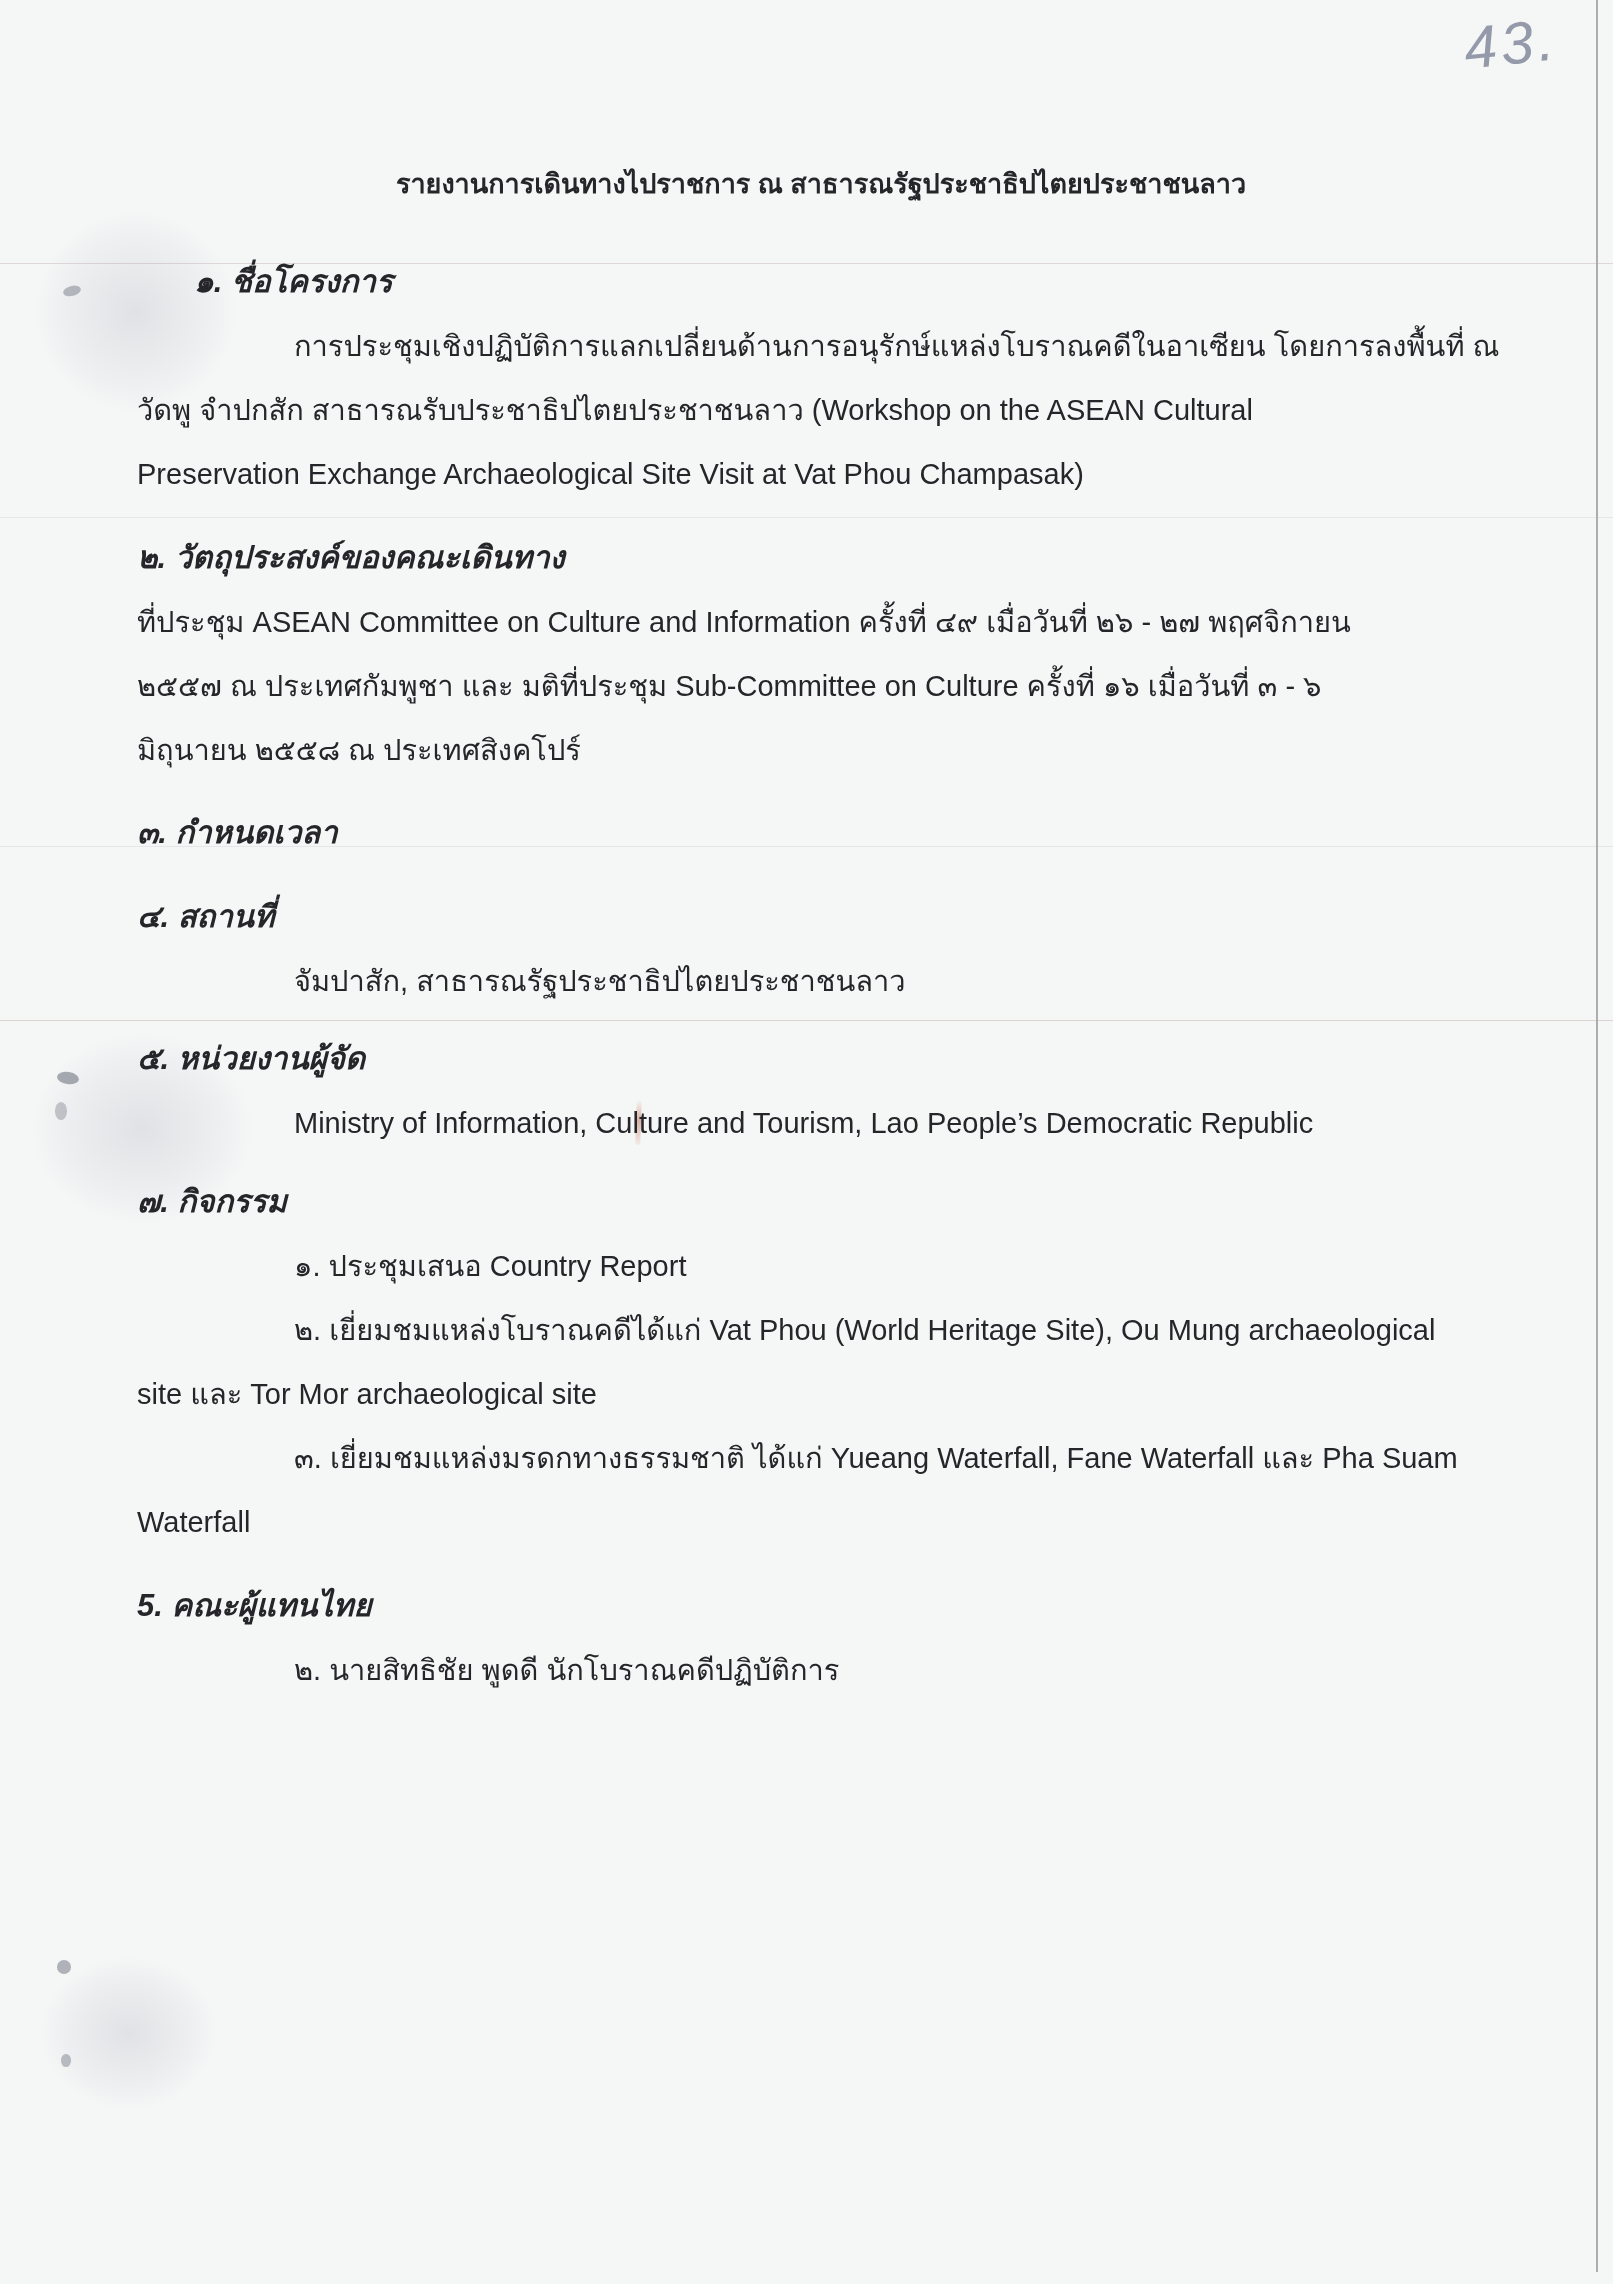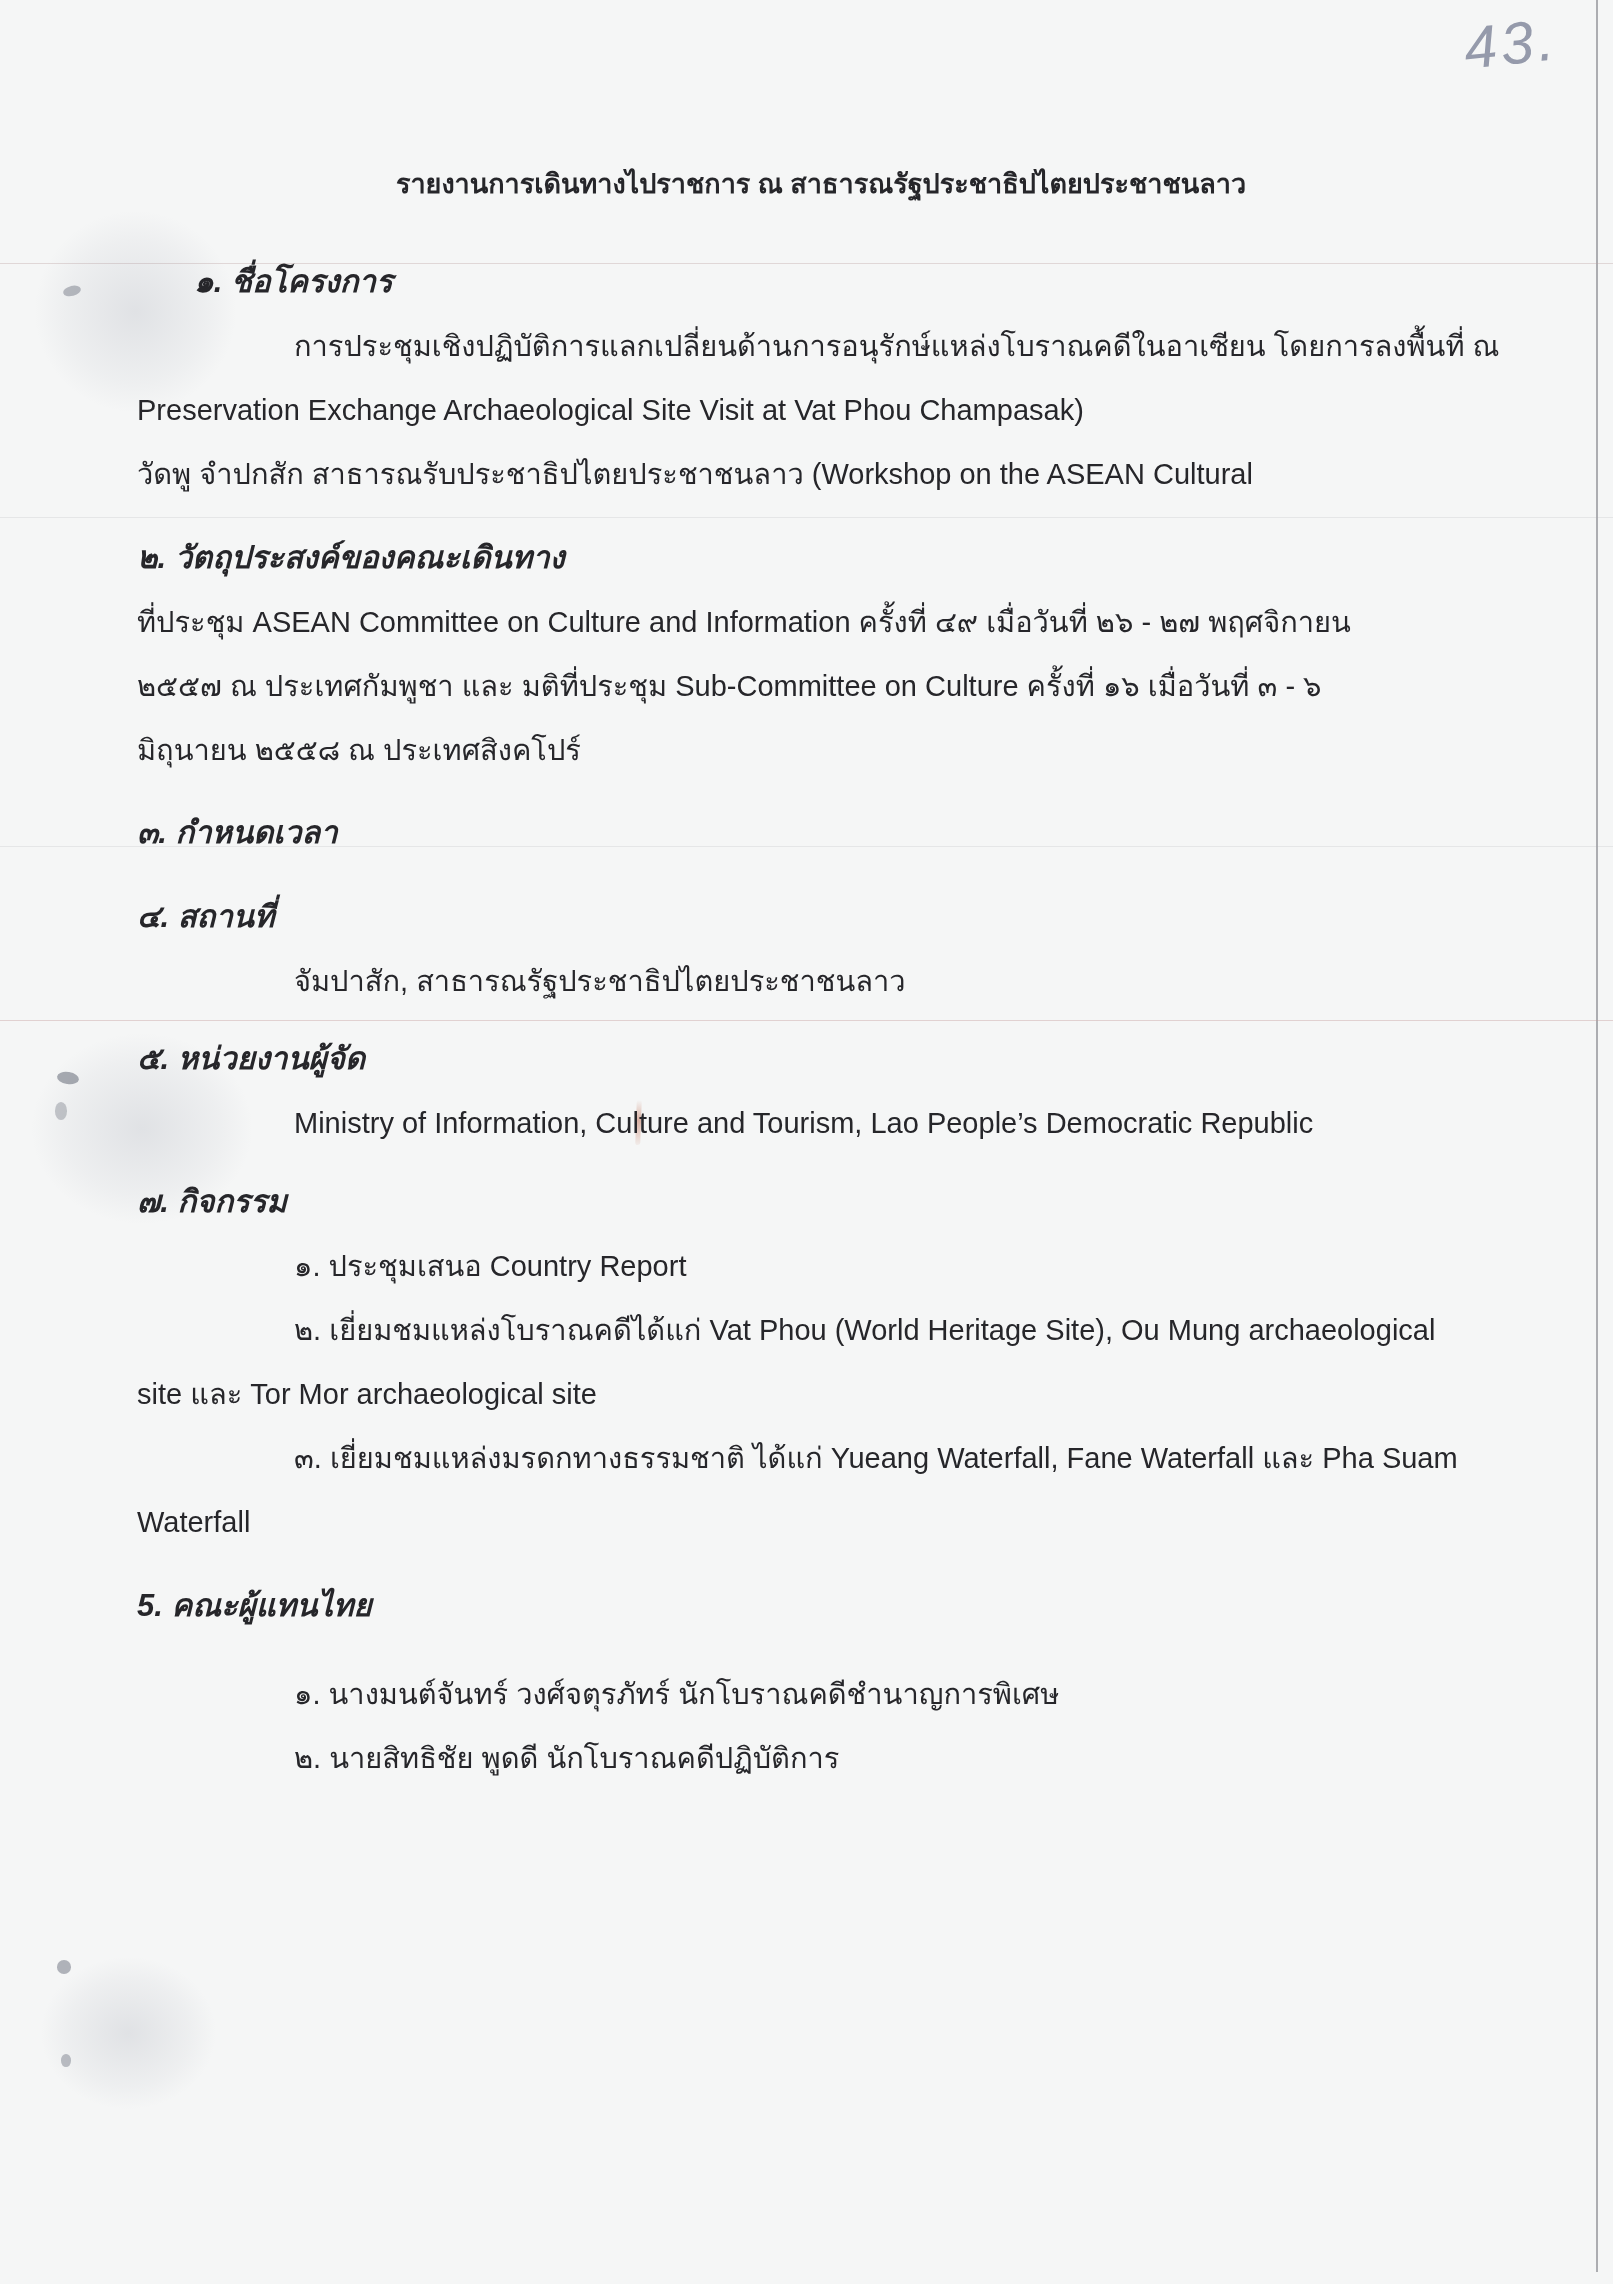--- a/index.html
+++ b/index.html
@@ -87,22 +87,22 @@
   <div class="speck sp3"></div>
   <div class="speck sp4"></div>
   <div class="speck sp5"></div>
 
   <div class="content">
 
     <div class="title">รายงานการเดินทางไปราชการ ณ สาธารณรัฐประชาธิปไตยประชาชนลาว</div>
 
     <div class="line h h1x" style="margin-top:29px">๑. ชื่อโครงการ</div>
     <div class="line ind">การประชุมเชิงปฏิบัติการแลกเปลี่ยนด้านการอนุรักษ์แหล่งโบราณคดีในอาเซียน โดยการลงพื้นที่ ณ</div>
+    <div class="line">วัดพู จำปกสัก สาธารณรับประชาธิปไตยประชาชนลาว (Workshop on the ASEAN Cultural</div>
     <div class="line">Preservation Exchange Archaeological Site Visit at Vat Phou Champasak)</div>
-    <div class="line">วัดพู จำปกสัก สาธารณรับประชาธิปไตยประชาชนลาว (Workshop on the ASEAN Cultural</div>
 
     <div class="line h" style="margin-top:19.6px">๒. วัตถุประสงค์ของคณะเดินทาง</div>
     <div class="line">ที่ประชุม ASEAN Committee on Culture and Information ครั้งที่ ๔๙ เมื่อวันที่ ๒๖ - ๒๗ พฤศจิกายน</div>
     <div class="line">๒๕๕๗ ณ ประเทศกัมพูชา และ มติที่ประชุม Sub-Committee on Culture ครั้งที่ ๑๖ เมื่อวันที่ ๓ - ๖</div>
     <div class="line">มิถุนายน ๒๕๕๘ ณ ประเทศสิงคโปร์</div>
 
     <div class="line h" style="margin-top:19.6px">๓. กำหนดเวลา</div>
 
     <div class="line h" style="margin-top:19.6px">๔. สถานที่</div>
     <div class="line ind">จัมปาสัก, สาธารณรัฐประชาธิปไตยประชาชนลาว</div>
@@ -112,18 +112,17 @@
     <div class="line ind">Ministry of Information, Culture and Tourism, Lao People’s Democratic Republic</div>
 
     <div class="line h" style="margin-top:14.7px">๗. กิจกรรม</div>
     <div class="line ind">๑. ประชุมเสนอ Country Report</div>
     <div class="line ind">๒. เยี่ยมชมแหล่งโบราณคดีได้แก่ Vat Phou (World Heritage Site), Ou Mung archaeological</div>
     <div class="line">site และ Tor Mor archaeological site</div>
     <div class="line ind">๓. เยี่ยมชมแหล่งมรดกทางธรรมชาติ ได้แก่ Yueang Waterfall, Fane Waterfall และ Pha Suam</div>
     <div class="line">Waterfall</div>
 
     <div class="line h" style="margin-top:19.6px">5. คณะผู้แทนไทย</div>
-    <div class="line ind" style="margin-top:24.5px">๑. นางมนต์จันทร์ วงศ์จตุรภัทร์ นักโบราณคดีชำนาญการพิเศษ</div>
     <div class="line ind">๒. นายสิทธิชัย พูดดี นักโบราณคดีปฏิบัติการ</div>
 
   </div>
 </div>
 
 
 </body></html>

